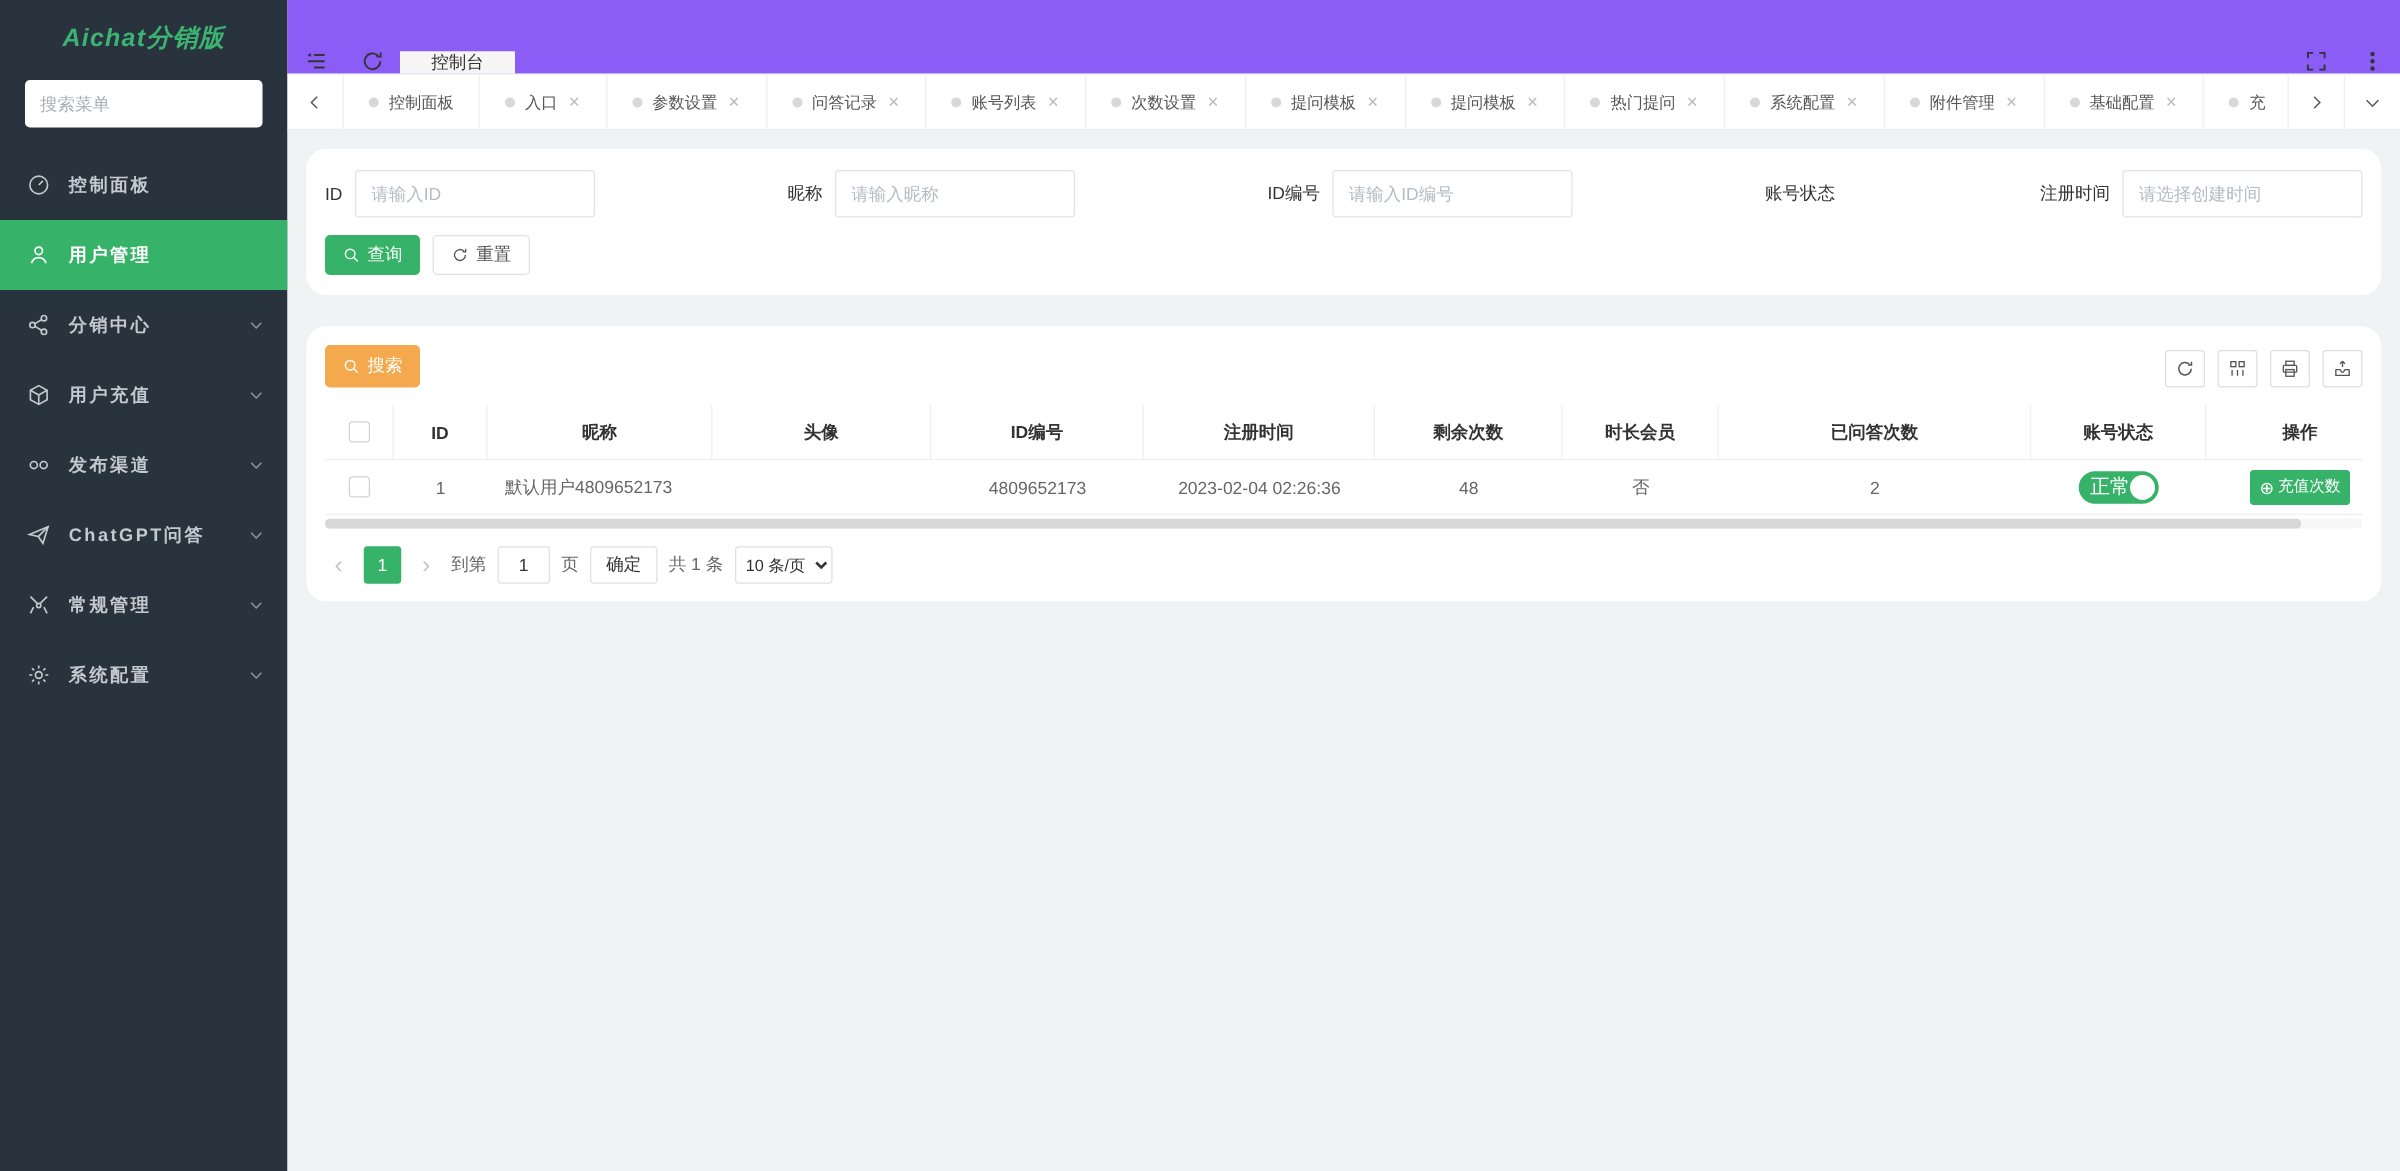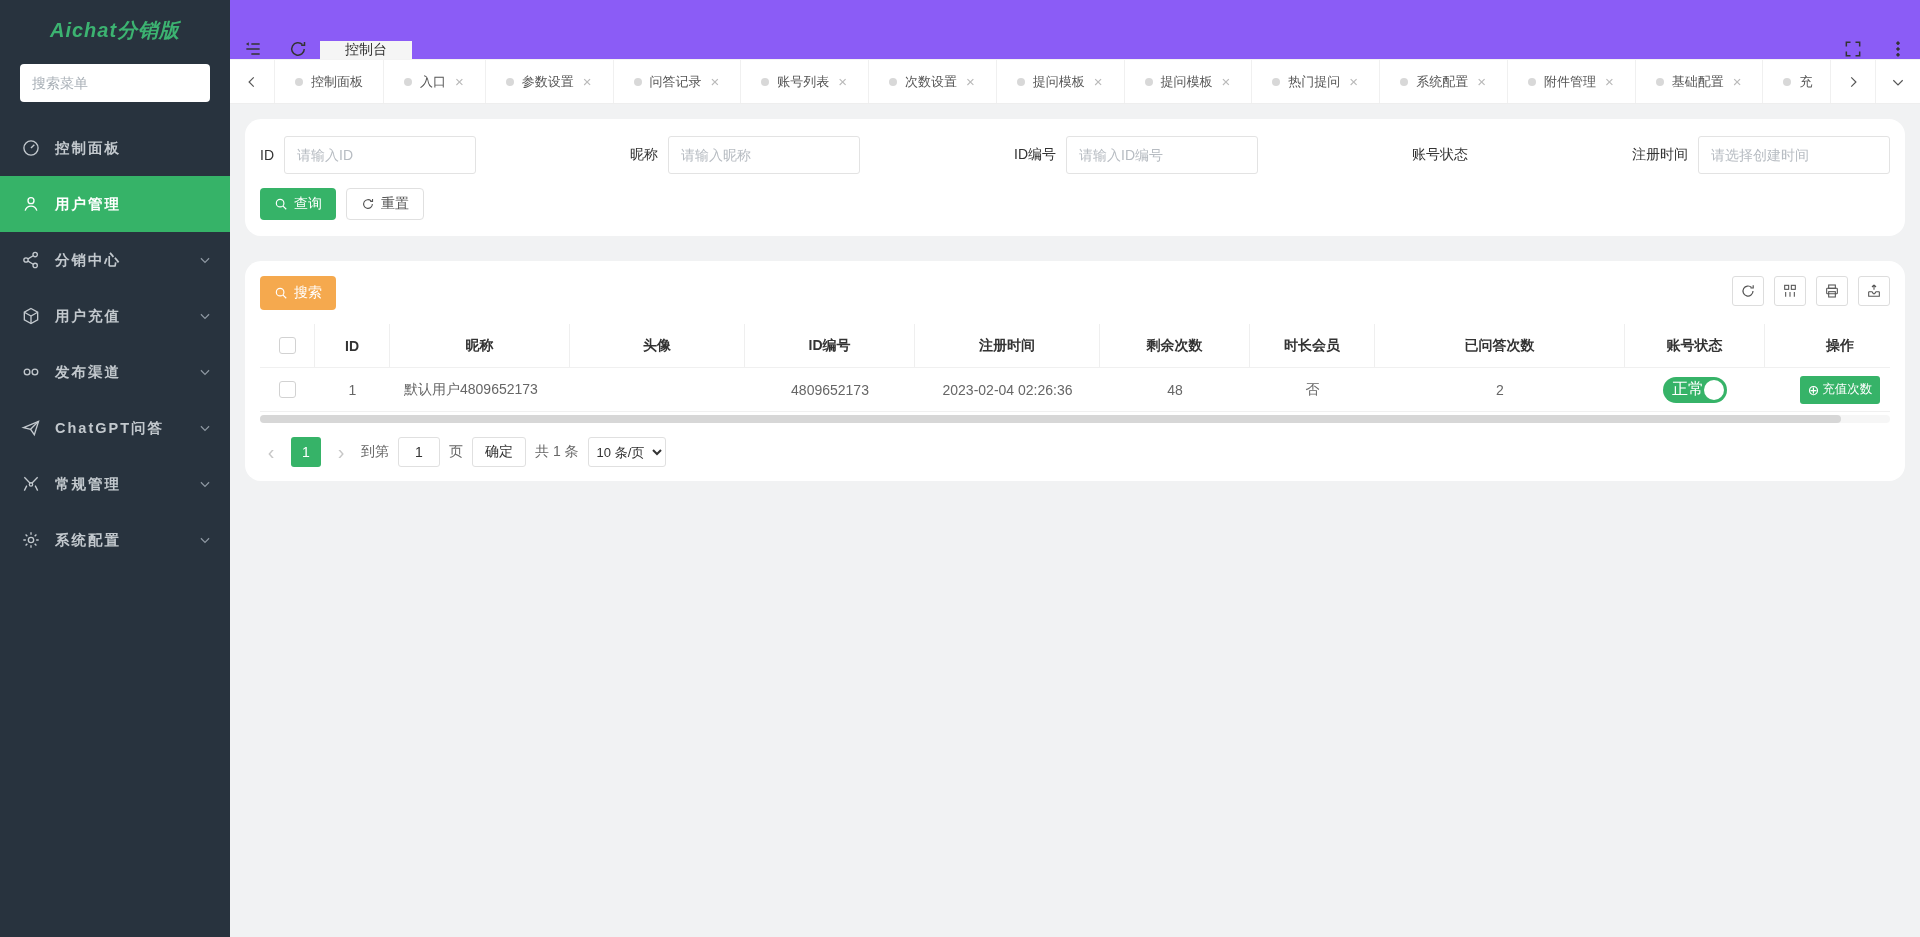--- a/index.html
+++ b/index.html
@@ -68,21 +68,21 @@
           border-top: 6px solid #c0c4cc; }
   .filter-btns { margin-top: 14px; display: flex; gap: 10px; }
   .btn { height: 32px; border-radius: 4px; border: none; display: inline-flex; align-items: center;
           gap: 6px; padding: 0 14px; font-size: 14px; cursor: pointer; font-family: inherit; }
   .btn-green { background: #36b368; color: #fff; }
   .btn-plain { background: #fff; color: #555; border: 1px solid #e0e0e0; }
   .btn-orange { background: #f5a94e; color: #fff; height: 34px; }
   .btn svg { width: 14px; height: 14px; }
 
   .table-card { padding: 15px 15px 14px; }
-  .table-toolbar { display: flex; align-items: flex-start; justify-content: space-between; }
+  .table-toolbar { display: flex; align-items: flex-end; justify-content: space-between; }
   .tool-icons { display: flex; gap: 10px; }
   .tool-btn { width: 32px; height: 30px; border: 1px solid #ddd; border-radius: 3px; background: #fff;
           display: flex; align-items: center; justify-content: center; cursor: pointer; }
   .tool-btn svg { width: 16px; height: 16px; stroke: #555; }
 
   .table-wrap { margin-top: 14px; overflow: hidden; }
   .trow { display: flex; align-items: center; height: 44px; border-bottom: 1px solid #f0f0f0; min-width: 1655px; }
   .trow.thead { font-weight: 600; color: #333; }
   .tcell { flex: 0 0 auto; text-align: center; font-size: 14px; color: #666; overflow: hidden;
           display: flex; align-items: center; justify-content: center; height: 100%; }

